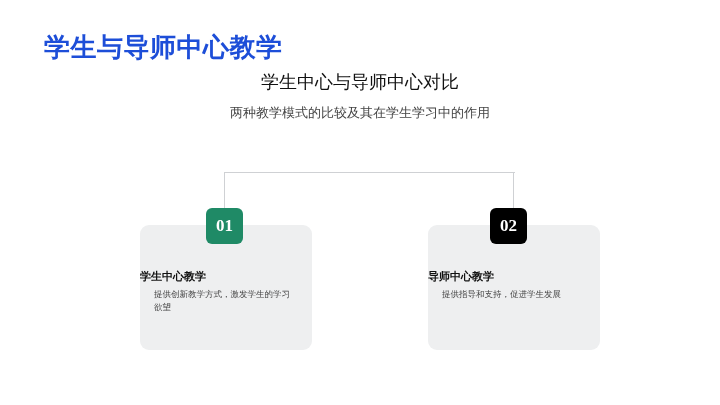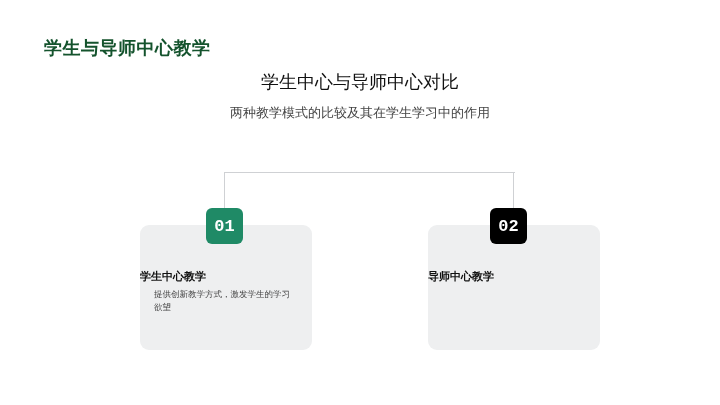--- a/index.html
+++ b/index.html
@@ -1,22 +1,22 @@
 <!DOCTYPE html>
 <html><head>
 <meta charset="utf-8">
 <style>
   html, body { margin: 0; padding: 0; }
   body {
     width: 720px; height: 405px; background: #ffffff; position: relative; overflow: hidden;
     font-family: "DejaVu Sans", "Liberation Sans", sans-serif;
   }
   .page-title {
-    position: absolute; left: 44px; top: 36px;
-    font-size: 18px; font-weight: bold; color: #14532d; letter-spacing: 0.5px;
+    position: absolute; left: 44px; top: 30px;
+    font-size: 26px; font-weight: bold; color: #1d4ed8; letter-spacing: 0.5px;
   }
   .section-title {
     position: absolute; left: 0; width: 720px; top: 70px; text-align: center;
     font-size: 18px; font-weight: normal; color: #111111;
   }
   .section-subtitle {
     position: absolute; left: 0; width: 720px; top: 104px; text-align: center;
     font-size: 13px; color: #444444;
   }
   .connector-h {
@@ -34,21 +34,21 @@
   .card-title {
     position: absolute; left: 0; width: 100%; top: 44px; text-align: left;
     font-size: 11px; font-weight: bold; color: #111111;
   }
   .card-desc {
     position: absolute; left: 14px; right: 14px; top: 63px; text-align: left;
     font-size: 8.5px; line-height: 13px; color: #444444;
   }
   .badge {
     position: absolute; top: 208px; width: 37px; height: 36px; border-radius: 6px;
-    color: #ffffff; font-family: Liberation Mono, monospace; font-weight: bold; font-size: 17px;
+    color: #ffffff; font-family: Liberation Serif, serif; font-weight: bold; font-size: 17px;
     display: flex; align-items: center; justify-content: center;
   }
 </style>
 </head>
 <body>
 
 <div class="page-title">学生与导师中心教学</div>
 <div class="section-title">学生中心与导师中心对比</div>
 <div class="section-subtitle">两种教学模式的比较及其在学生学习中的作用</div>
 
@@ -57,14 +57,15 @@
 <div class="connector-v" style="left:513px;"></div>
 
 <div class="card" style="left:140px;">
   <div class="card-title">学生中心教学</div>
   <div class="card-desc">提供创新教学方式，激发学生的学习欲望</div>
 </div>
 <div class="badge" style="left:206px; background:#1f8a66;">01</div>
 
 <div class="card" style="left:428px;">
   <div class="card-title">导师中心教学</div>
+  <div class="card-desc">提供指导和支持，促进学生发展</div>
 </div>
 <div class="badge" style="left:490px; background:#000000;">02</div>
 
 </body></html>

